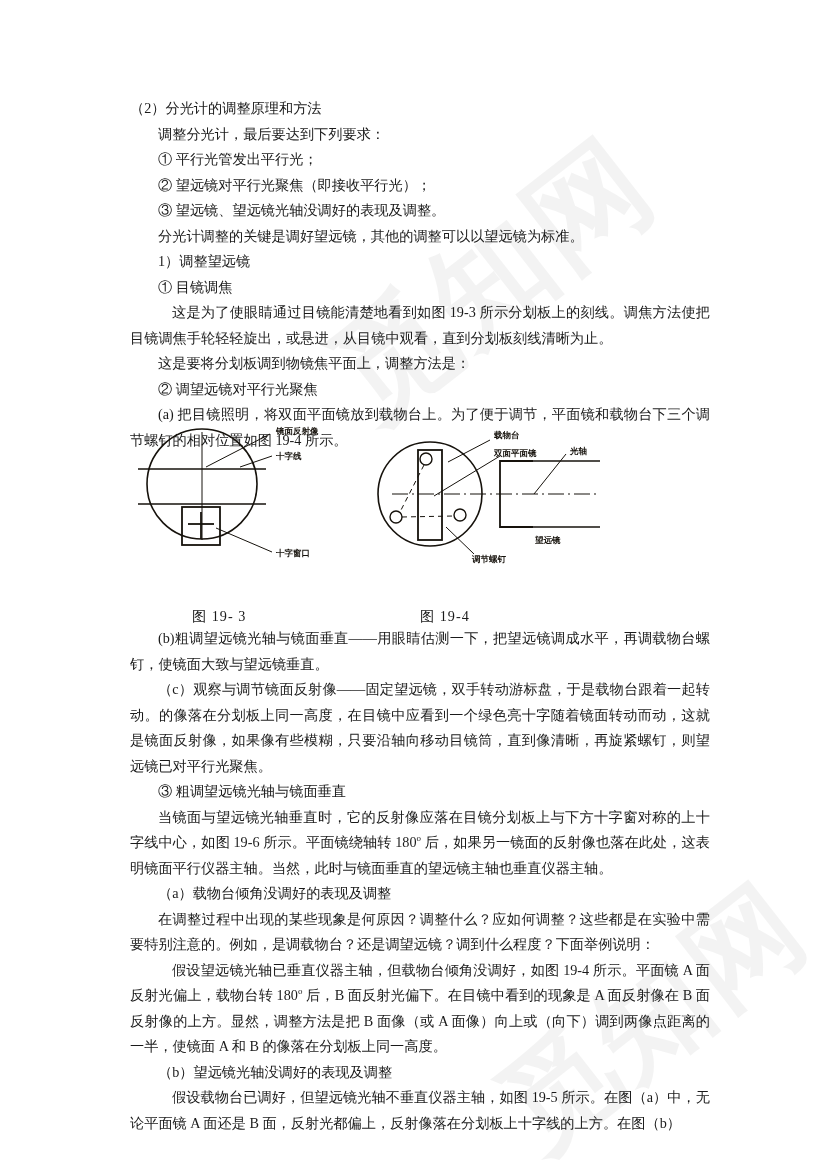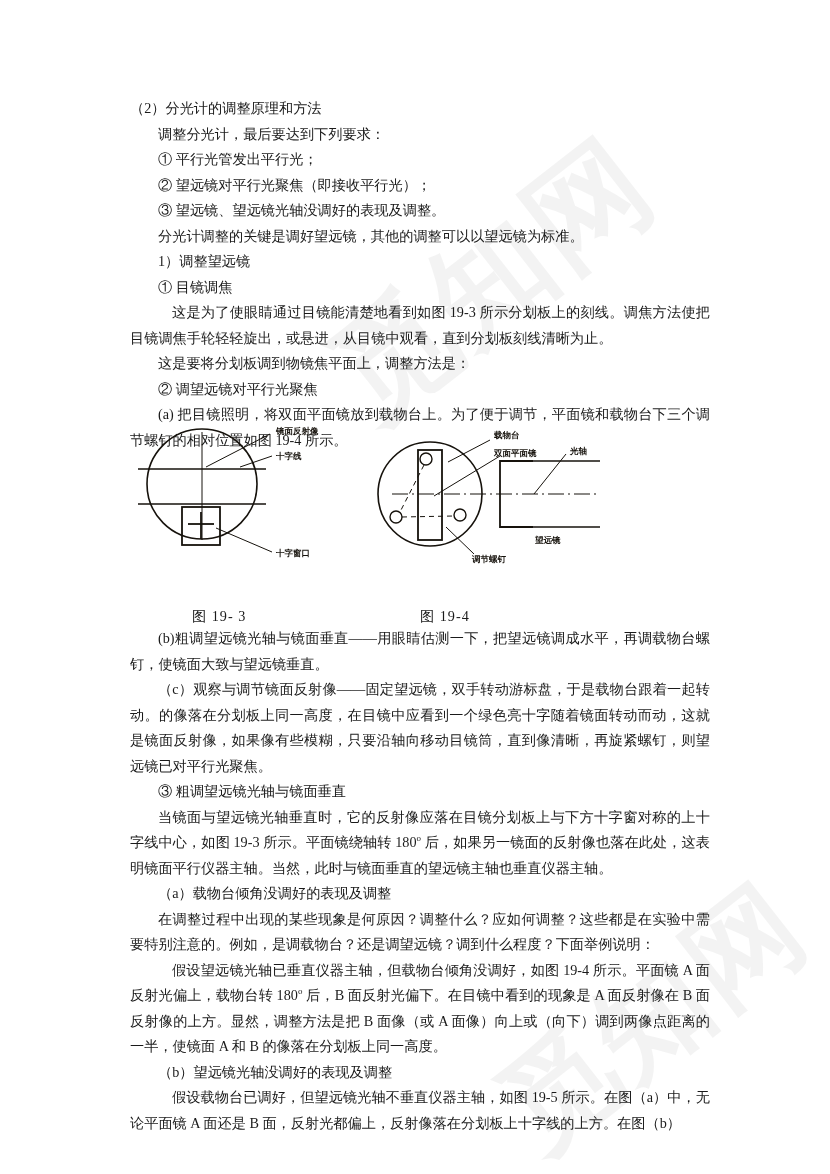--- a/index.html
+++ b/index.html
@@ -184,21 +184,21 @@
   <div class="fig-captions">
     <div class="fig-caption cap-a">图  19- 3</div>
     <div class="fig-caption cap-b">图  19-4</div>
   </div>
 
   <div class="body-text" style="top: 626px;">
     <p class="ind2">(b)粗调望远镜光轴与镜面垂直——用眼睛估测一下，把望远镜调成水平，再调载物台螺钉，使镜面大致与望远镜垂直。</p>
     <p class="ind2">（c）观察与调节镜面反射像——固定望远镜，双手转动游标盘，于是载物台跟着一起转动。的像落在分划板上同一高度，在目镜中应看到一个绿色亮十字随着镜面转动而动，这就是镜面反射像，如果像有些模糊，只要沿轴向移动目镜筒，直到像清晰，再旋紧螺钉，则望远镜已对平行光聚焦。</p>
     <p class="ind2">③  粗调望远镜光轴与镜面垂直</p>
     <p class="ind2">
-      <span>当镜面与望远镜光轴垂直时，它的反射像应落在目镜分划板上与下方十字窗对称的上十字线中心，如图 19-3 所示。平面镜绕轴转 180</span><span class="sup">o</span><span> 后，如果另一镜面的反射像也落在此处，这表明镜面平行仪器主轴。当然，此时与镜面垂直的望远镜主轴也垂直仪器主轴。</span>
+      <span>当镜面与望远镜光轴垂直时，它的反射像应落在目镜分划板上与下方十字窗对称的上十字线中心，如图 19-6 所示。平面镜绕轴转 180</span><span class="sup">o</span><span> 后，如果另一镜面的反射像也落在此处，这表明镜面平行仪器主轴。当然，此时与镜面垂直的望远镜主轴也垂直仪器主轴。</span>
     </p>
     <p class="ind2">（a）载物台倾角没调好的表现及调整</p>
     <p class="ind2">在调整过程中出现的某些现象是何原因？调整什么？应如何调整？这些都是在实验中需要特别注意的。例如，是调载物台？还是调望远镜？调到什么程度？下面举例说明：</p>
     <p class="ind3">
       <span>假设望远镜光轴已垂直仪器主轴，但载物台倾角没调好，如图 19-4 所示。平面镜 A 面反射光偏上，载物台转 180</span><span class="sup">o</span><span> 后，B 面反射光偏下。在目镜中看到的现象是 A 面反射像在 B 面反射像的上方。显然，调整方法是把 B 面像（或 A 面像）向上或（向下）调到两像点距离的一半，使镜面 A 和 B 的像落在分划板上同一高度。</span>
     </p>
     <p class="ind2">（b）望远镜光轴没调好的表现及调整</p>
     <p class="ind3">假设载物台已调好，但望远镜光轴不垂直仪器主轴，如图 19-5 所示。在图（a）中，无论平面镜 A 面还是 B 面，反射光都偏上，反射像落在分划板上十字线的上方。在图（b）</p>
   </div>
 

